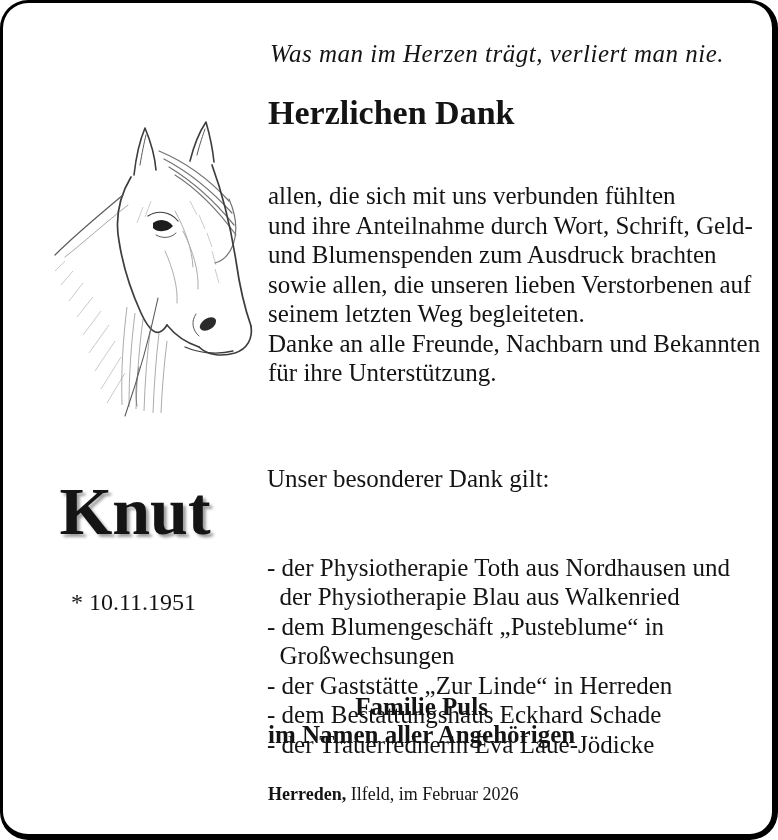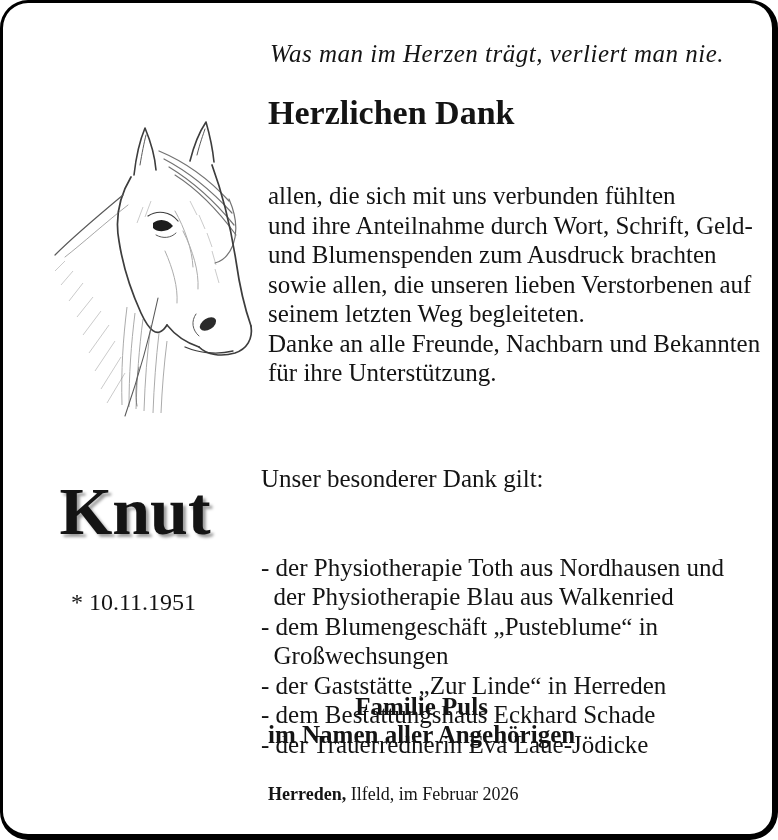--- a/index.html
+++ b/index.html
@@ -23,21 +23,21 @@
   .heading{
     position:absolute;left:265px;top:88px;margin:0;
     font-size:34px;line-height:44px;font-weight:bold;
     white-space:nowrap;
   }
   .para1{
     position:absolute;left:265px;top:162px;width:500px;
     font-size:25px;line-height:29.5px;white-space:pre-wrap;margin-top:16px;
   }
   .special{
-    position:absolute;left:258px;top:402px;width:505px;
+    position:absolute;left:264px;top:402px;width:505px;
     font-size:25px;line-height:29.5px;white-space:pre-wrap;
   }
   .horse{position:absolute;left:12px;top:108px;}
   .name{
     position:absolute;left:0px;top:478px;width:264px;
     text-align:center;font-weight:bold;
     font-size:68px;line-height:60px;
     text-shadow:3px 3px 3px #9e9e9e;
   }
   .dates{

